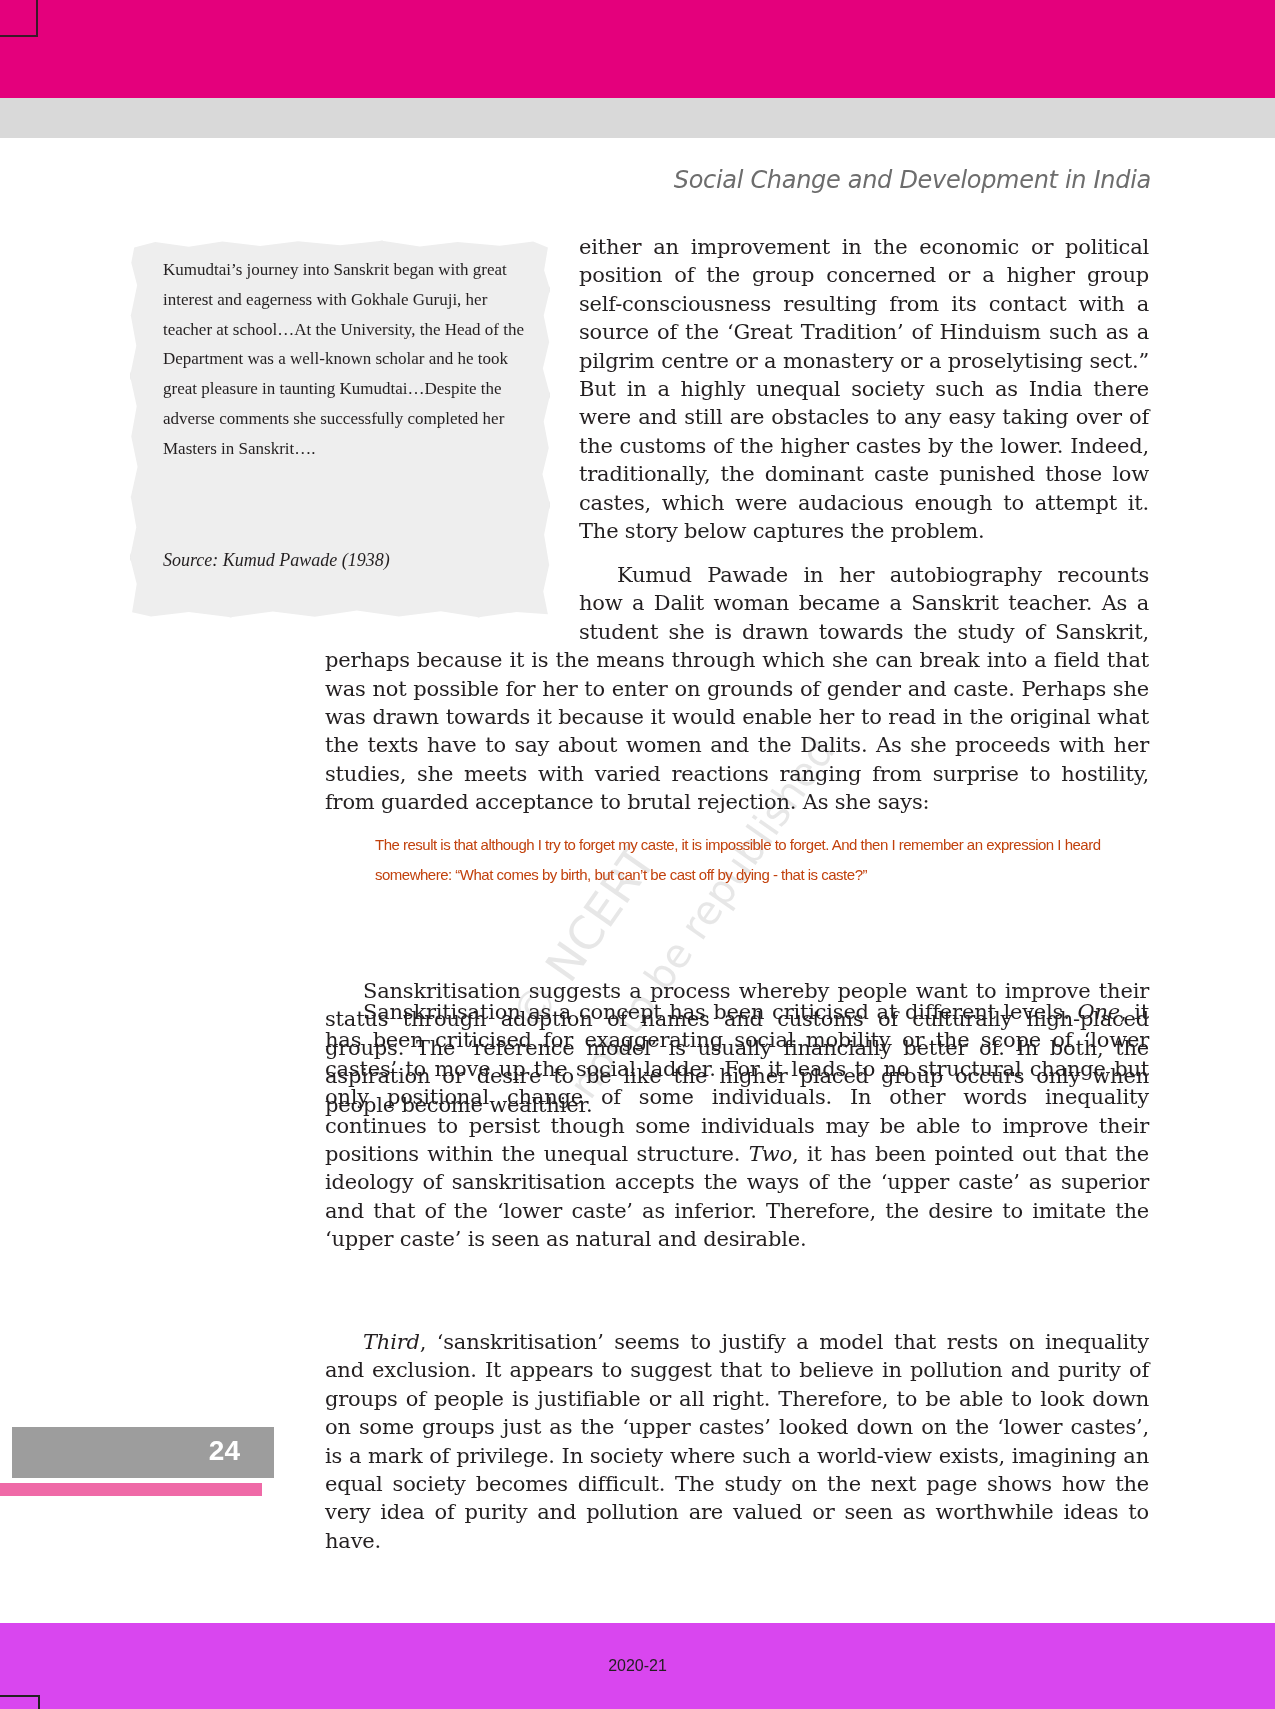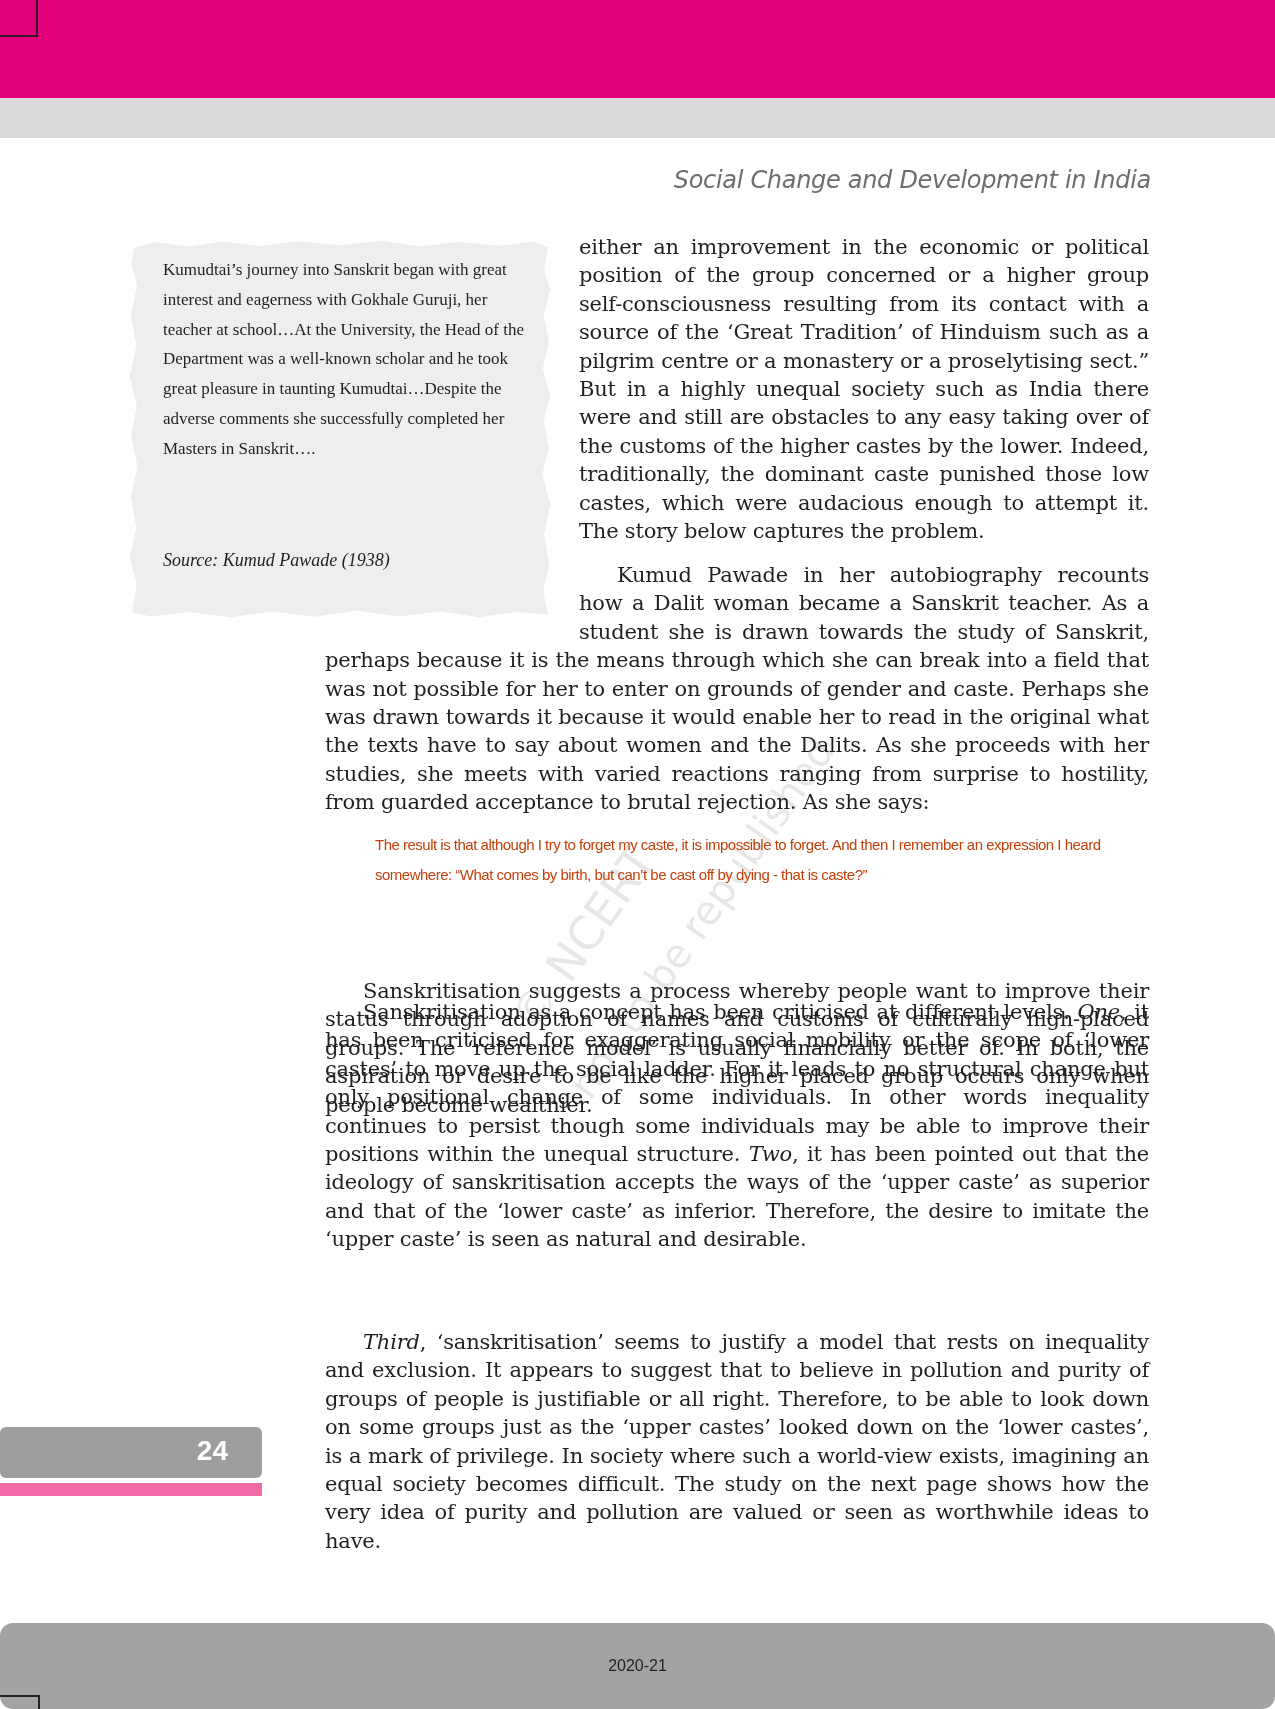--- a/index.html
+++ b/index.html
@@ -54,28 +54,28 @@
   .quote {
     position: absolute; left: 375px; top: 830px; width: 740px;
     font-family: "Liberation Sans", sans-serif; font-size: 15px; line-height: 30.2px;
     color: #c2410c; letter-spacing: -0.5px;
   }
   .wm1 { position: absolute; left: 500px; top: 1010px; font-size: 46px; transform: rotate(-55deg); transform-origin: left top;
     font-family: "DejaVu Sans", sans-serif; color: rgba(170,170,170,0.28); white-space: nowrap; }
   .wm2 { position: absolute; left: 560px; top: 1080px; font-size: 40px; transform: rotate(-55deg); transform-origin: left top;
     font-family: "DejaVu Sans", sans-serif; color: rgba(170,170,170,0.28); white-space: nowrap; }
 
-  .page-tab { position: absolute; left: 0; top: 1427px; width: 262px; height: 51px; background: #9d9d9d; border-radius: 6px; }
+  .page-tab { position: absolute; left: 12px; top: 1427px; width: 262px; height: 51px; background: #9d9d9d; }
   .page-num {
     position: absolute; right: 34px; top: 8px;
     font-family: "Liberation Sans", sans-serif; font-weight: bold; font-size: 28px; color: #ffffff;
   }
   .page-stripe { position: absolute; left: 0; top: 1483px; width: 262px; height: 13px; background: #ef6aa7; }
 
-  .footer { position: absolute; left: 0; top: 1623px; width: 1275px; height: 86px; background: #a3a3a3; border-radius: 13px; }
+  .footer { position: absolute; left: 0; top: 1623px; width: 1275px; height: 86px; background: #d946ef; }
   .footer-year {
     position: absolute; left: 0; width: 1275px; top: 34px; text-align: center;
     font-family: "Liberation Sans", sans-serif; font-size: 16px; color: #231f20;
   }
   .crop-mark-bottom { position: absolute; left: 0; top: 72px; width: 40px; height: 14px;
     border-top: 2px solid #222; border-right: 2px solid #222; box-sizing: border-box; }
   em { font-style: italic; }
 </style>
 </head>
 <body>

